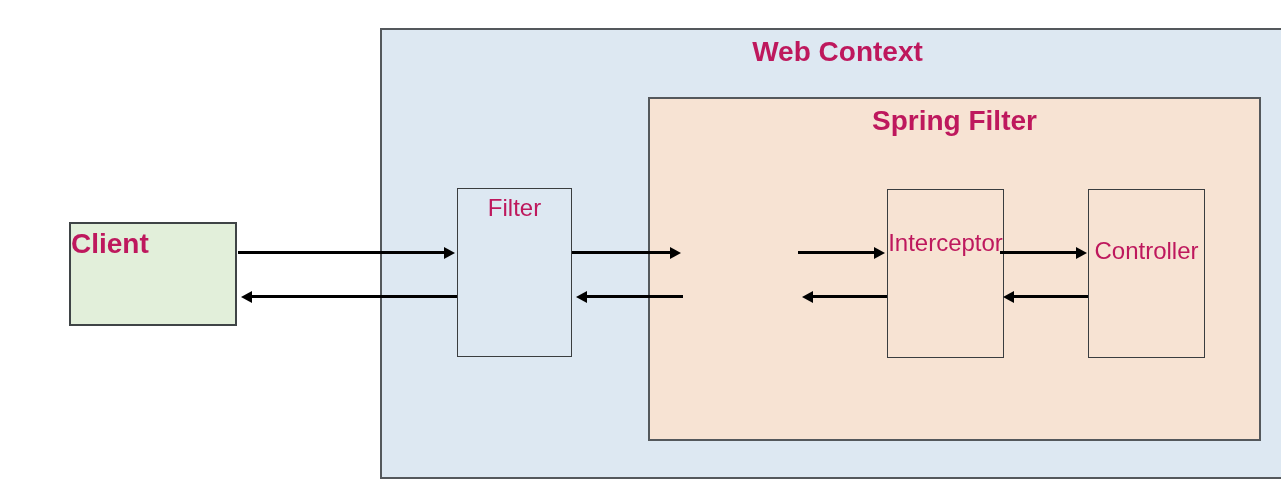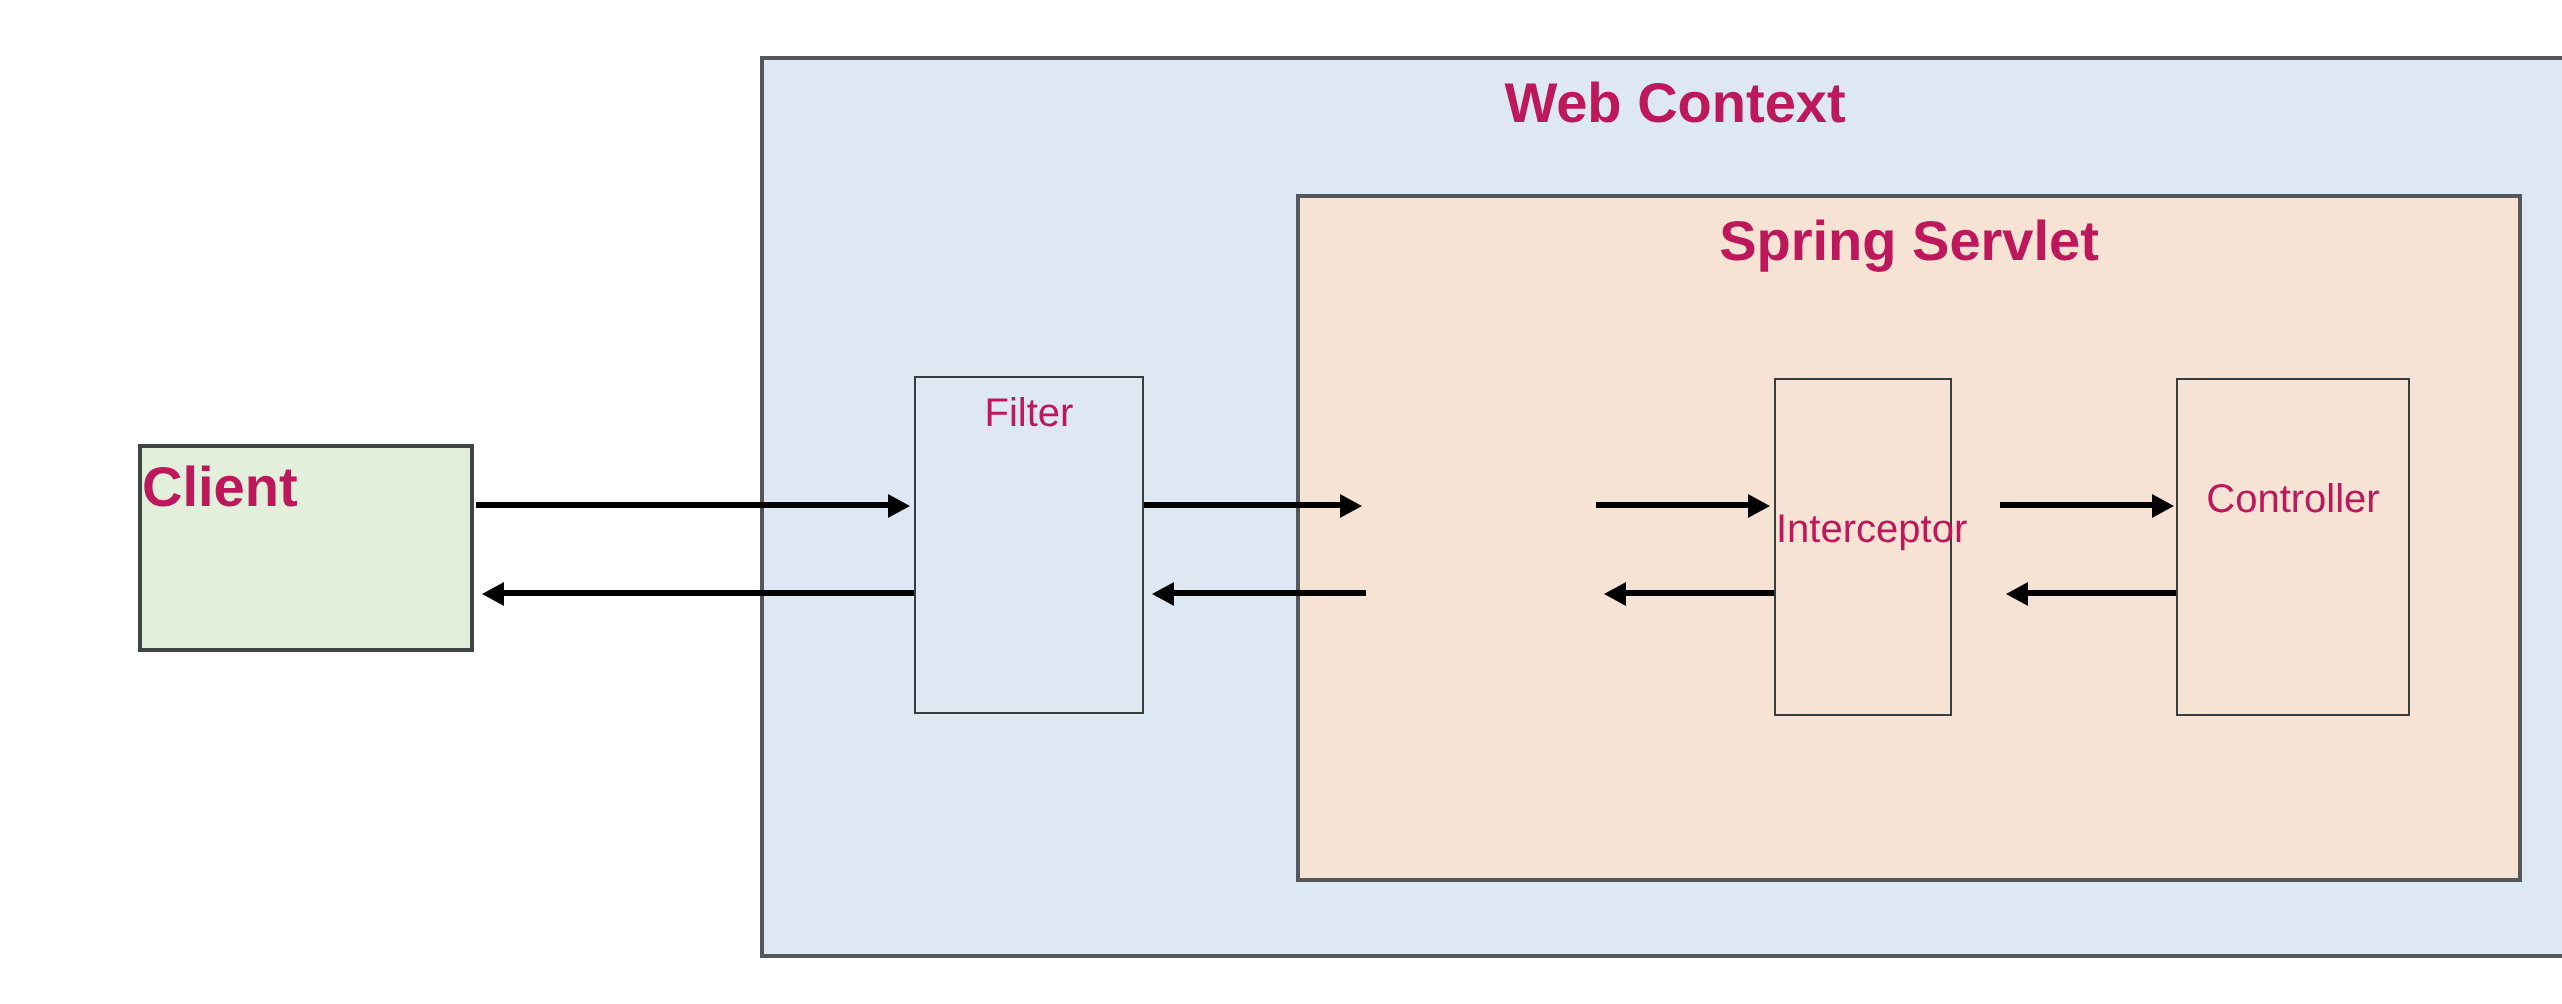--- a/index.html
+++ b/index.html
@@ -46,27 +46,27 @@
     line-height: 36px;
     padding-top: 2px;
   }
 
   
   .node {
     position: absolute;
     box-sizing: border-box;
     border: 1.5px solid #3a3d3f;
     text-align: center;
-    font-size: 20px;
+    font-size: 24px;
     line-height: 23px;
   }
   .node span { display: block; }
   .filter      { left: 422px;  top: 188px; width: 115px; height: 169px; background: #dde8f2; padding-top: 7px;  }
   .dispatcher  { left: 648px;  top: 189px; width: 115px; height: 169px; background: #f7e3d3; padding-top: 49px; }
-  .interceptor { left: 852px;  top: 189px; width: 89px; height: 169px; background: #f7e3d3; padding-top: 64px; }
+  .interceptor { left: 852px;  top: 189px; width: 117px; height: 169px; background: #f7e3d3; padding-top: 41px; }
   .controller  { left: 1053px; top: 189px; width: 117px; height: 169px; background: #f7e3d3; padding-top: 49px; }
 
   
   .arrow { position: absolute; height: 3px; background: #000; z-index: 5; }
   .arrow::after {
     content: "";
     position: absolute;
     top: 50%;
     transform: translateY(-50%);
     width: 0; height: 0;
@@ -88,21 +88,21 @@
 </head>
 <body>
 
 <div class="canvas">
 
   <div class="box web-context">
     <span class="ctx-title">Web Context</span>
   </div>
 
   <div class="box spring-context">
-    <span class="ctx-title">Spring Servlet</span>
+    <span class="ctx-title">Spring Filter</span>
   </div>
 
   <div class="box client">
     <span>Client</span>
   </div>
 
   <div class="node filter">
     <span>Filter</span>
   </div>
 

